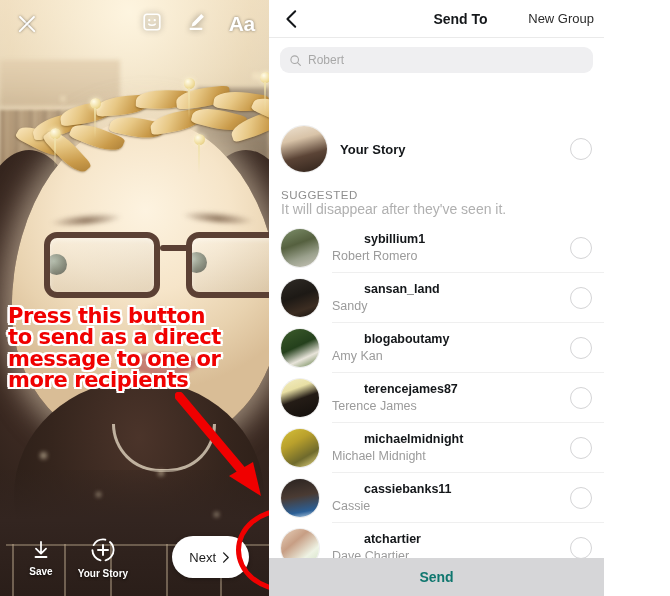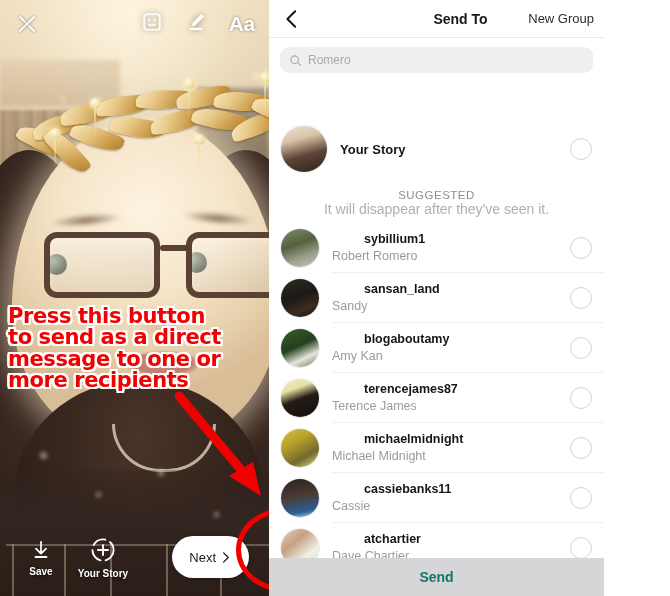--- a/index.html
+++ b/index.html
@@ -165,21 +165,21 @@
   .av { width:38px; height:38px; border-radius:50%; flex:none; overflow:hidden;
     box-shadow:0 0 0 1px rgba(0,0,0,.07); position:relative; }
   .row.story .av { width:46px; height:46px; }
   .meta { margin-left:13px; flex:1; min-width:0; }
   .uname { font-size:12.5px; font-weight:bold; color:#14171a; line-height:1.25;margin-left:32px; }
   .fname { font-size:12.5px; color:#9b9b9b; line-height:1.3; }
   .story-lbl { font-size:13px; font-weight:bold; color:#14171a; }
   .sel { width:22px; height:22px; border-radius:50%; border:1.5px solid #d4d4d6; flex:none; cursor:pointer; }
   .div { position:absolute; left:63px; right:0; bottom:0; height:1px; background:#efefef; }
 
-  .sugg { padding:9px 4px 6px;text-align:center; }
+  .sugg { padding:9px 12px 6px; }
   .sugg-t { font-size:11.5px; color:#8e8e8e; letter-spacing:.5px; }
   .sugg-s { font-size:14px; color:#b0b0b0; margin-top:0; }
 
   .list { position:absolute; left:0; top:118px; right:0; bottom:38px; overflow:hidden; }
   .send-bar { position:absolute; left:0; bottom:0; width:100%; height:38px;
     background:#d6d6d8; display:flex; align-items:center; justify-content:center; cursor:default; }
   .send-lbl { color:#0f766e; font-size:14px; font-weight:bold; }
 
   
   .a1 { background:linear-gradient(160deg,#7d8f6a 0%,#55603f 40%,#9aa08c 70%,#c9c6ba 100%); }
@@ -318,21 +318,21 @@
       <div class="p-title">Send To</div>
       <div class="newgrp">New Group</div>
     </div>
 
     <div class="search-wrap">
       <div class="search">
         <svg width="13" height="13" viewBox="0 0 24 24">
           <circle cx="10.5" cy="10.5" r="7" fill="none" stroke="#a8a8a8" stroke-width="2"></circle>
           <path d="M15.8 15.8L21 21" stroke="#a8a8a8" stroke-width="2" stroke-linecap="round"></path>
         </svg>
-        <span class="search-ph">Romero</span>
+        <span class="search-ph">Robert</span>
       </div>
     </div>
 
     <div class="list">
 
       <div class="row story">
         <div class="av a7" style="background:linear-gradient(165deg,#efe3d2 0%,#d8c3a8 30%,#5b4436 62%,#2e2119 100%);"></div>
         <div class="meta">
           <div class="story-lbl">Your Story</div>
         </div>

